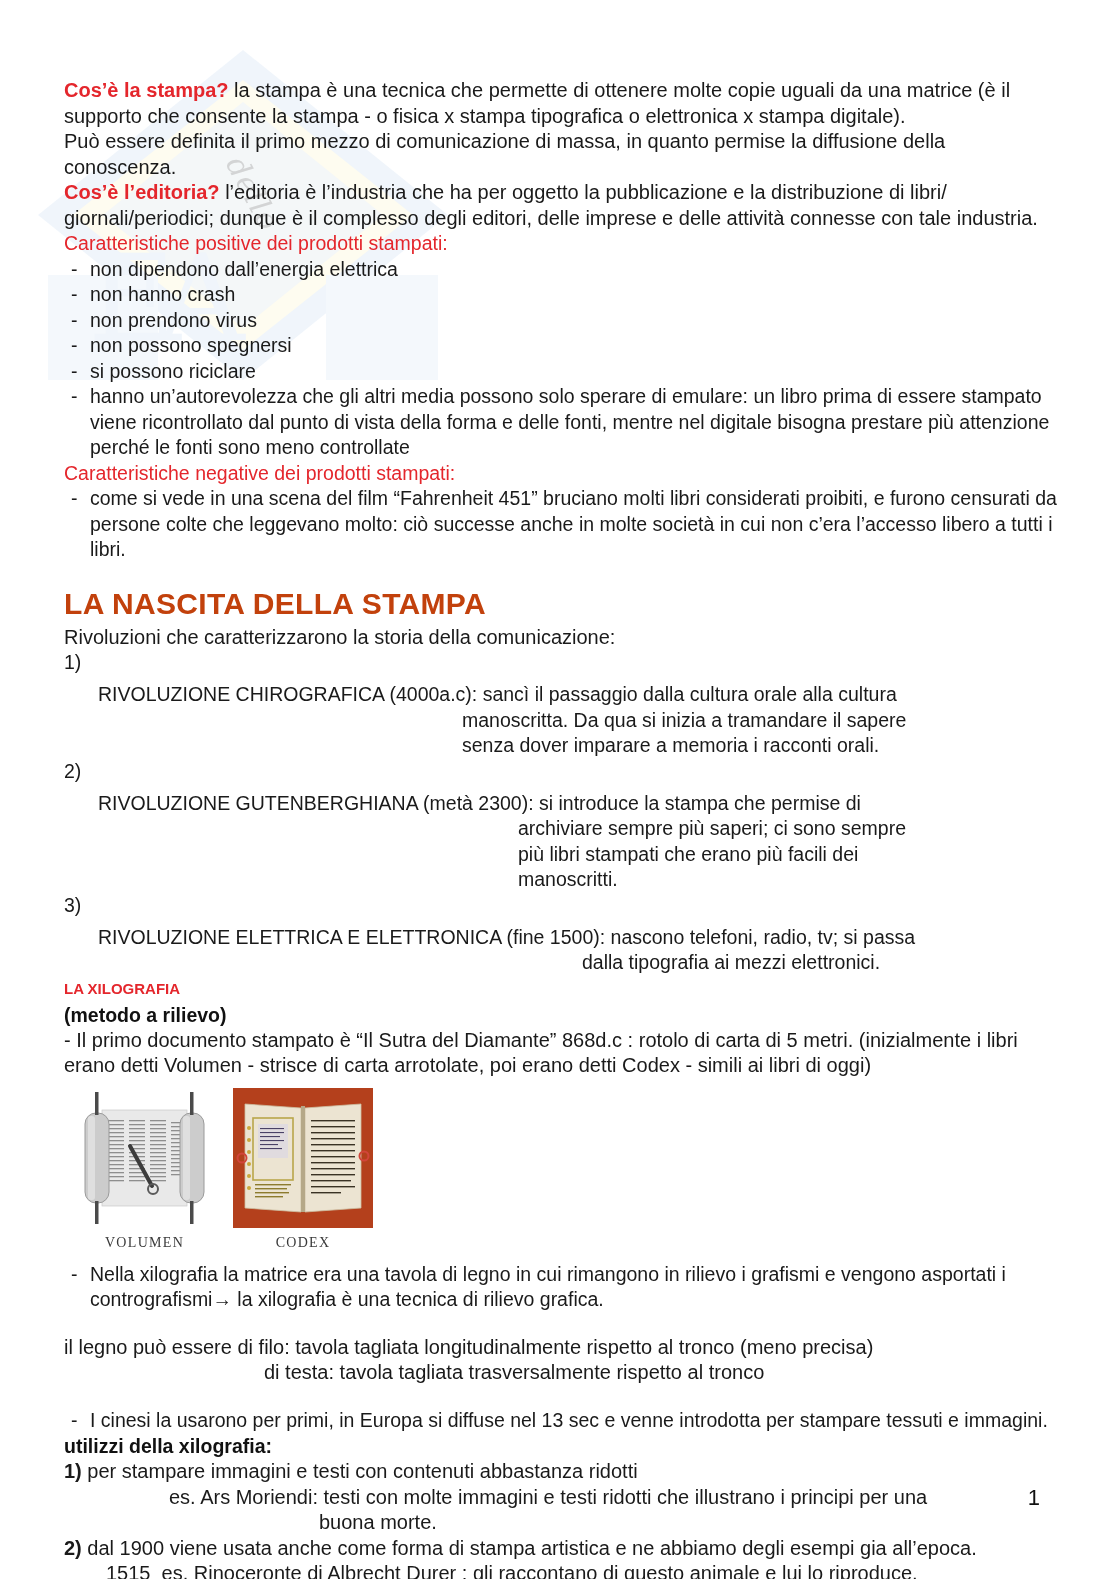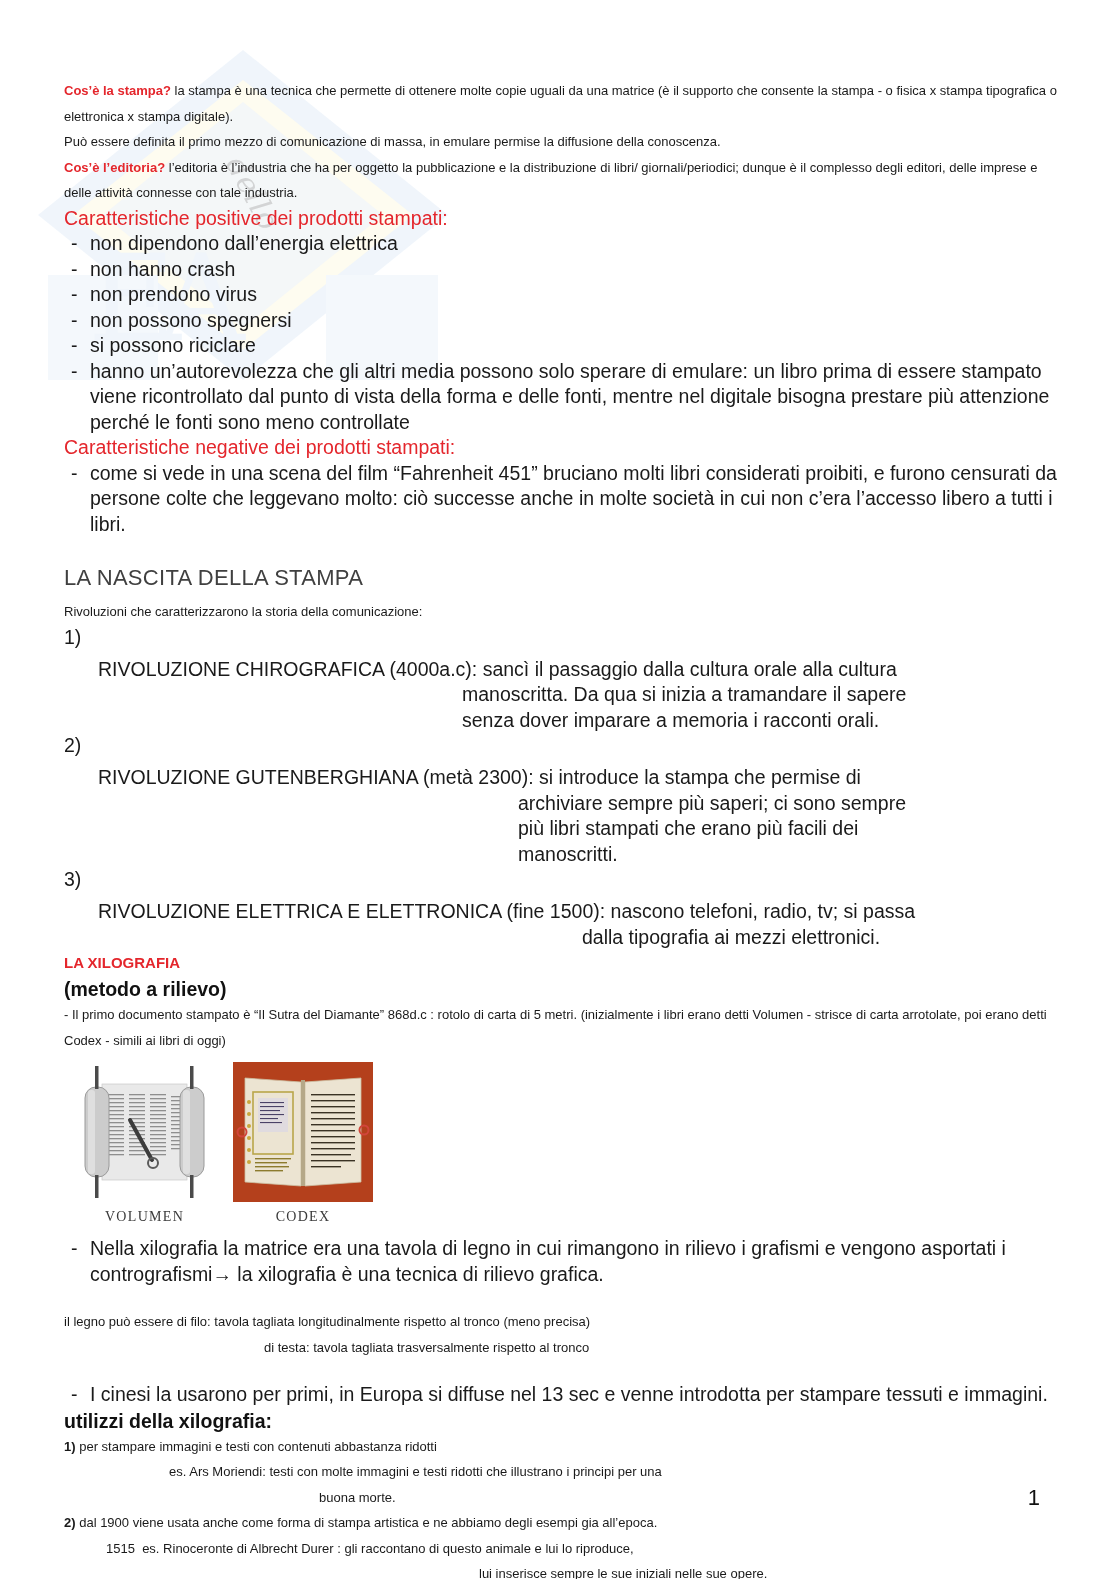--- a/index.html
+++ b/index.html
@@ -50,21 +50,21 @@
   
   .content {
     position: absolute;
     left: 64px;
     top: 78px;
     width: 996px;
     z-index: 2;
   }
 
   .line {
-    font-size: 13px;
+    font-size: 20px;
     line-height: 25.5px;
     color: #1a1a1a;
     white-space: pre-wrap;
   }
   .red     { color: #e4262c; }
   .redhead { color: #e4262c; font-size: 19.5px; line-height: 25.5px; }
   .bold    { font-weight: bold; }
   .ital    { }
 
   .para { margin: 0; }
@@ -107,24 +107,24 @@
     display: block;
     padding-left: 420px;
   }
   .indent-hang3 {
     display: block;
     padding-left: 484px;
   }
 
   
   .title-pink {
-    font-size: 22px;
+    font-size: 30px;
     line-height: 38px;
-    font-weight: normal;
-    color: #404040;
+    font-weight: bold;
+    color: #c2410c;
     letter-spacing: 0.3px;
     margin: 22px 0 2px 0;
   }
   .title-red {
     font-size: 15px;
     line-height: 26px;
     font-weight: bold;
     color: #e4262c;
   }
   .title-black-bold {
@@ -181,21 +181,21 @@
         <text x="60" y="300" font-family="'DejaVu Serif', serif" font-size="120" fill="#cfe0f2">E</text>
         <text x="130" y="300" font-family="'DejaVu Serif', serif" font-size="120" fill="#cfe0f2">A</text>
       </g>
     </svg>
   </div>
   <div class="wm-script">dello</div>
 
   <div class="content">
 
     <p class="para line"><span class="red bold">Cos’è la stampa?</span><span> la stampa è una tecnica che permette di ottenere molte copie uguali da una matrice (è il supporto che consente la stampa - o fisica x stampa tipografica o elettronica x stampa digitale).</span></p>
-    <p class="para line">Può essere definita il primo mezzo di comunicazione di massa, in emulare permise la diffusione della conoscenza.</p>
+    <p class="para line">Può essere definita il primo mezzo di comunicazione di massa, in quanto permise la diffusione della conoscenza.</p>
 
     <p class="para line"><span class="red bold">Cos’è l’editoria?</span><span> l’editoria è l’industria che ha per oggetto la pubblicazione e la distribuzione di libri/ giornali/periodici; dunque è il complesso degli editori, delle imprese e delle attività connesse con tale industria.</span></p>
 
     <p class="para redhead">Caratteristiche positive dei prodotti stampati:</p>
 
     <div class="dash-item">
       <span class="dash-marker">-</span>
       <span class="dash-body">non dipendono dall’energia elettrica</span>
     </div>
     <div class="dash-item">

